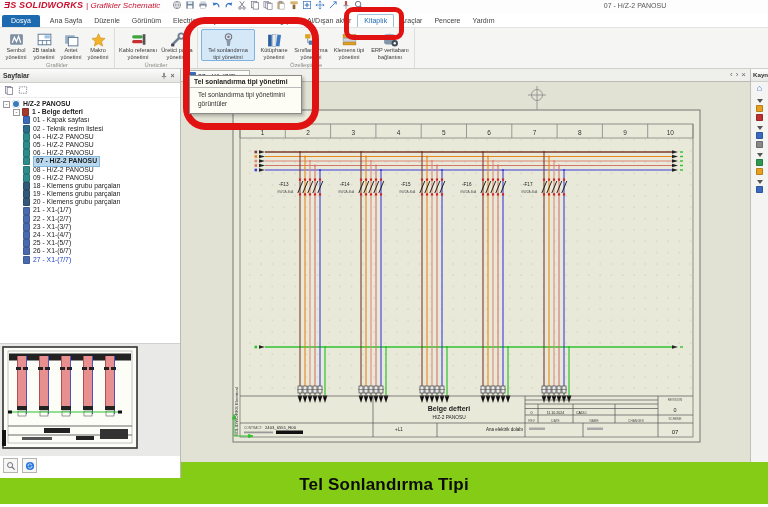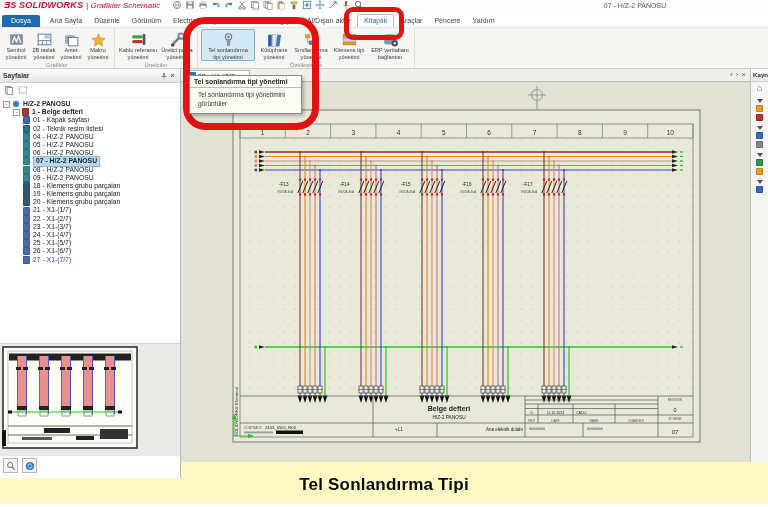--- a/index.html
+++ b/index.html
@@ -60,21 +60,21 @@
   #tabnav span{line-height:10px;}
   #canvas{position:absolute;left:181px;top:82px;}
   
   #rightbar{position:absolute;left:750px;top:69px;width:18px;height:393px;background:#f4f4f2;border-left:1px solid #c0c0bc;box-sizing:border-box;overflow:hidden;z-index:4;}
   #rbtitle{font-size:6.2px;font-weight:bold;color:#333;background:linear-gradient(#fdfdfd,#e8e8e6);border-bottom:1px solid #cfcfcb;height:12px;line-height:12px;padding-left:2px;white-space:nowrap;}
   #rbhome{color:#1a5fc8;font-size:9px;text-align:center;height:12px;line-height:12px;}
   #rbhome::before{content:"⌂";}
   .rbtri{width:0;height:0;border-left:3px solid transparent;border-right:3px solid transparent;border-top:4px solid #555;margin:5px auto 2px auto;}
   .chip{width:7px;height:7px;border-radius:1px;margin:2px auto;box-shadow:inset 0 0 0 1px rgba(0,0,0,.2);}
   
-  #bottomband{position:absolute;left:0;top:462px;width:768px;height:42px;background:#fef9c3;z-index:1;}
+  #bottomband{position:absolute;left:0;top:462px;width:768px;height:42px;background:#84cc16;z-index:1;}
   #caption{margin-top:13px;text-align:center;font-size:17px;font-weight:bold;color:#0b0b0b;letter-spacing:.2px;}
   
   #ringbig{position:absolute;left:183px;top:17px;width:122px;height:99px;border:7px solid #e01212;border-radius:22px;z-index:30;pointer-events:none;}
   #ringsmall{position:absolute;left:344px;top:7px;width:50px;height:23px;border:5px solid #e01212;border-radius:9px;z-index:30;pointer-events:none;}
   #tooltip{position:absolute;left:189px;top:75px;width:113px;background:#fdfdf5;border:1px solid #8a8a86;box-shadow:2px 2px 3px rgba(0,0,0,.25);z-index:40;box-sizing:border-box;}
   #tooltip .tt{font-size:6.8px;font-weight:bold;color:#222;padding:2px 4px;border-bottom:1px solid #bbb;}
   #tooltip .tb2{font-size:6.5px;color:#333;padding:3px 6px 4px 8px;line-height:1.35;}
 </style>
 </head>
 <body>

